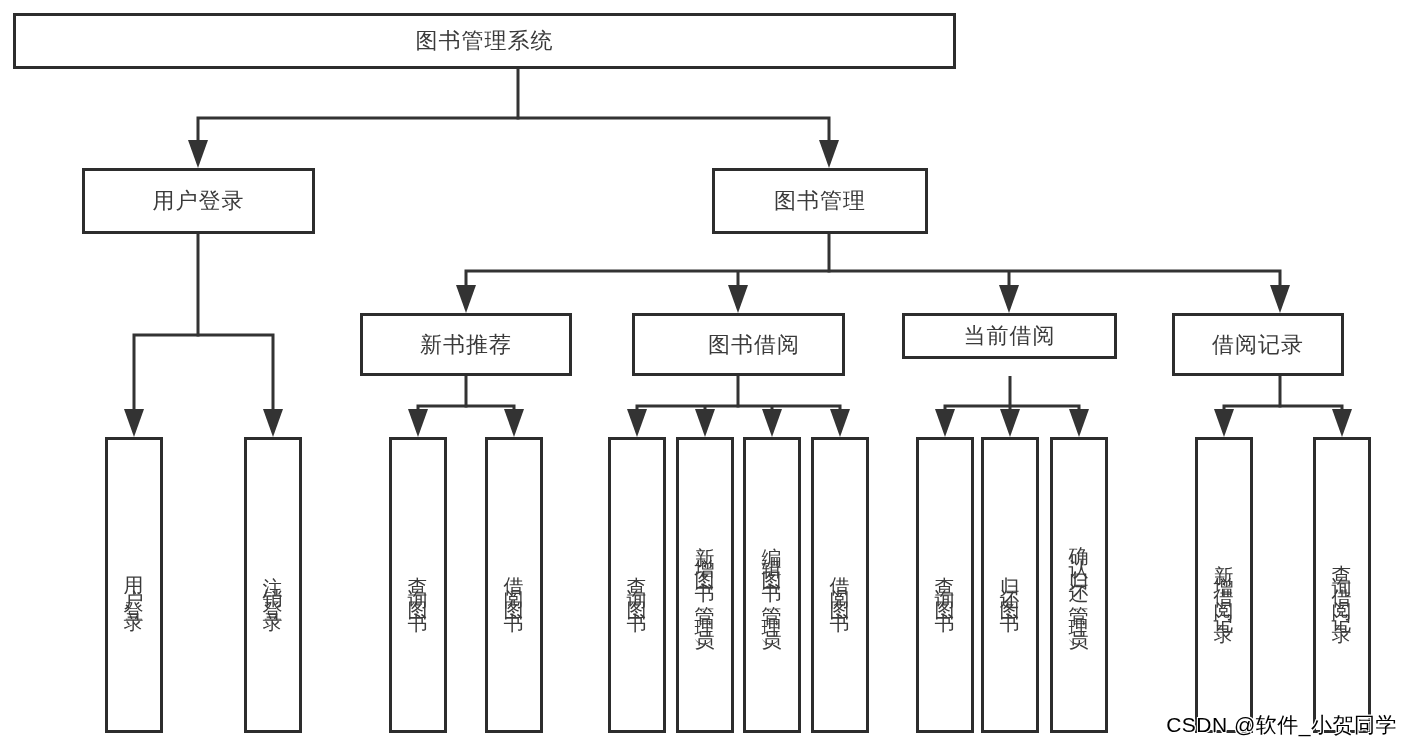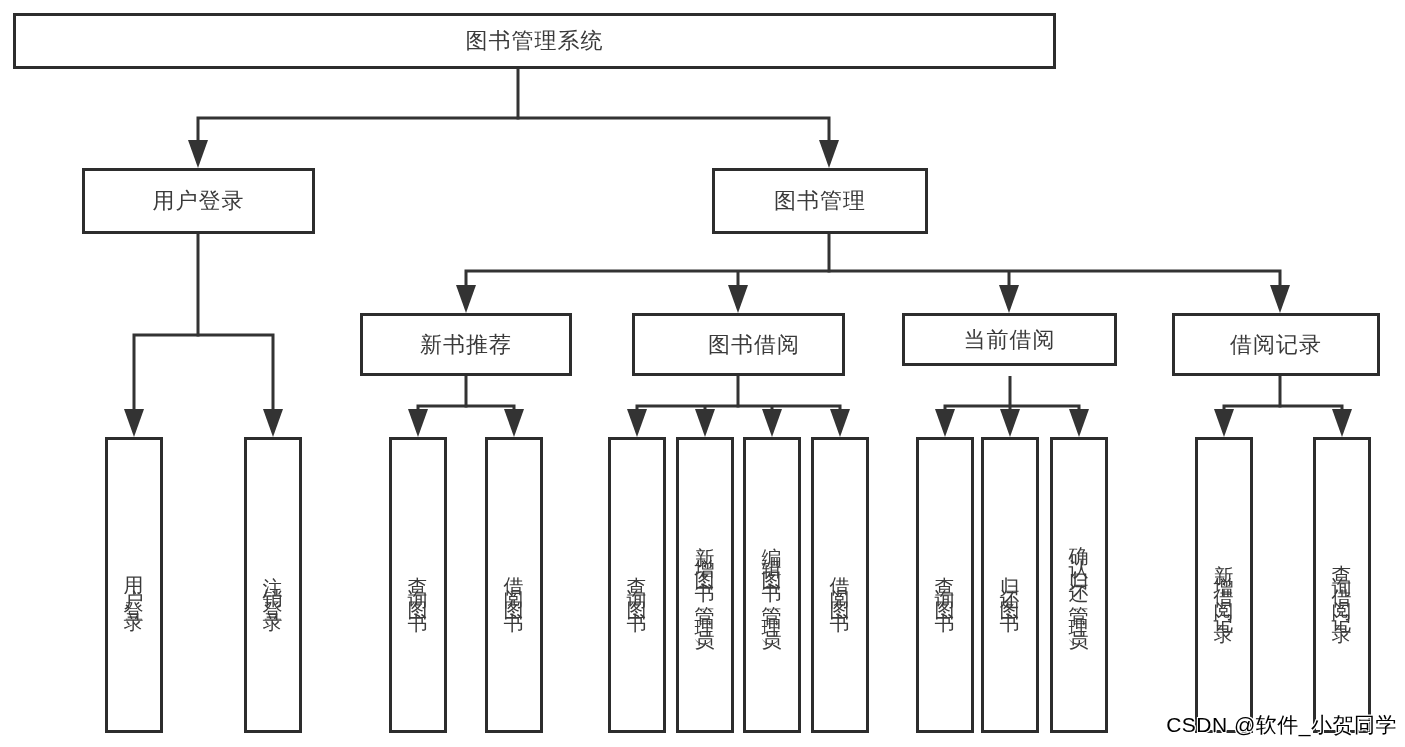--- a/index.html
+++ b/index.html
@@ -80,41 +80,41 @@
       <polygon points="762,409 782,409 772,437"></polygon>
       <polygon points="830,409 850,409 840,437"></polygon>
       <polygon points="935,409 955,409 945,437"></polygon>
       <polygon points="1000,409 1020,409 1010,437"></polygon>
       <polygon points="1069,409 1089,409 1079,437"></polygon>
       <polygon points="1214,409 1234,409 1224,437"></polygon>
       <polygon points="1332,409 1352,409 1342,437"></polygon>
     </g>
   </svg>
 
-  <div class="box" style="left:13px;top:13px;width:1043px;height:56px;">
+  <div class="box" style="left:13px;top:13px;width:943px;height:56px;">
     <span class="hlabel">图书管理系统</span>
   </div>
 
   <div class="box" style="left:82px;top:168px;width:233px;height:66px;">
     <span class="hlabel">用户登录</span>
   </div>
   <div class="box" style="left:712px;top:168px;width:216px;height:66px;">
     <span class="hlabel">图书管理</span>
   </div>
 
   <div class="box" style="left:360px;top:313px;width:212px;height:63px;">
     <span class="hlabel">新书推荐</span>
   </div>
   <div class="box" style="left:632px;top:313px;width:213px;height:63px;padding-left:31px;">
     <span class="hlabel">图书借阅</span>
   </div>
-  <div class="box" style="left:902px;top:313px;width:215px;height:53px;">
+  <div class="box" style="left:902px;top:313px;width:215px;height:46px;">
     <span class="hlabel">当前借阅</span>
   </div>
-  <div class="box" style="left:1172px;top:313px;width:208px;height:63px;">
+  <div class="box" style="left:1172px;top:313px;width:172px;height:63px;">
     <span class="hlabel">借阅记录</span>
   </div>
 
   <div class="box leaf" style="left:105px;">
     <span class="vlabel">用户登录</span>
   </div>
   <div class="box leaf" style="left:244px;">
     <span class="vlabel">注销登录</span>
   </div>
 

